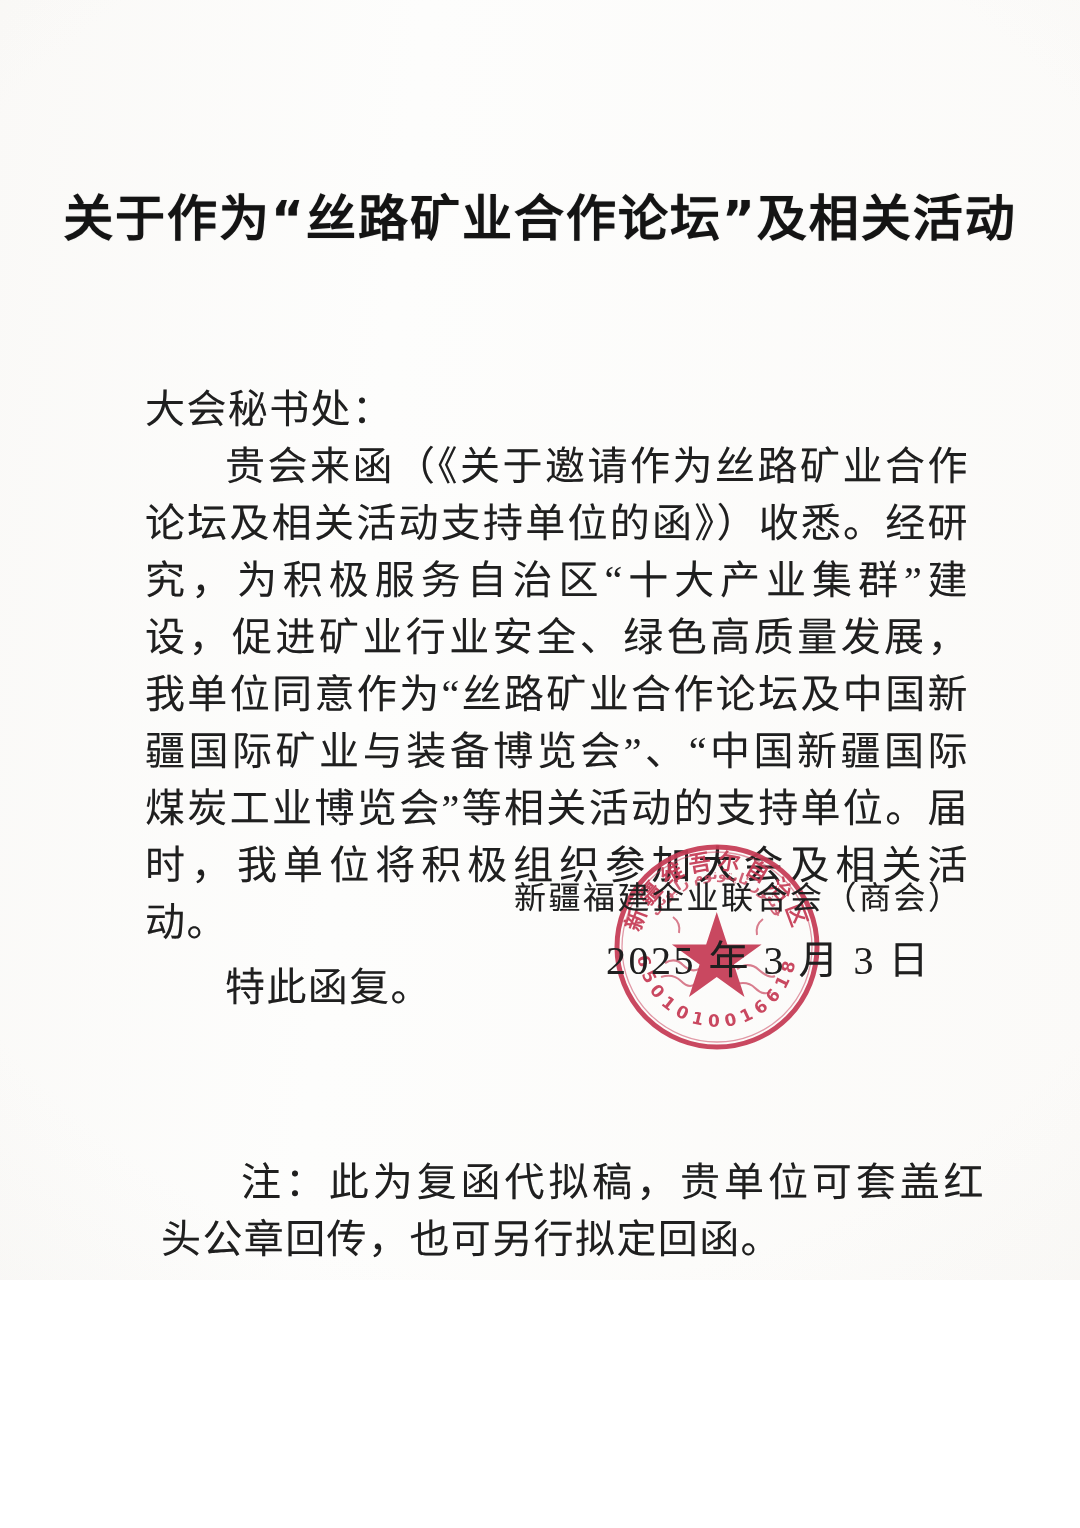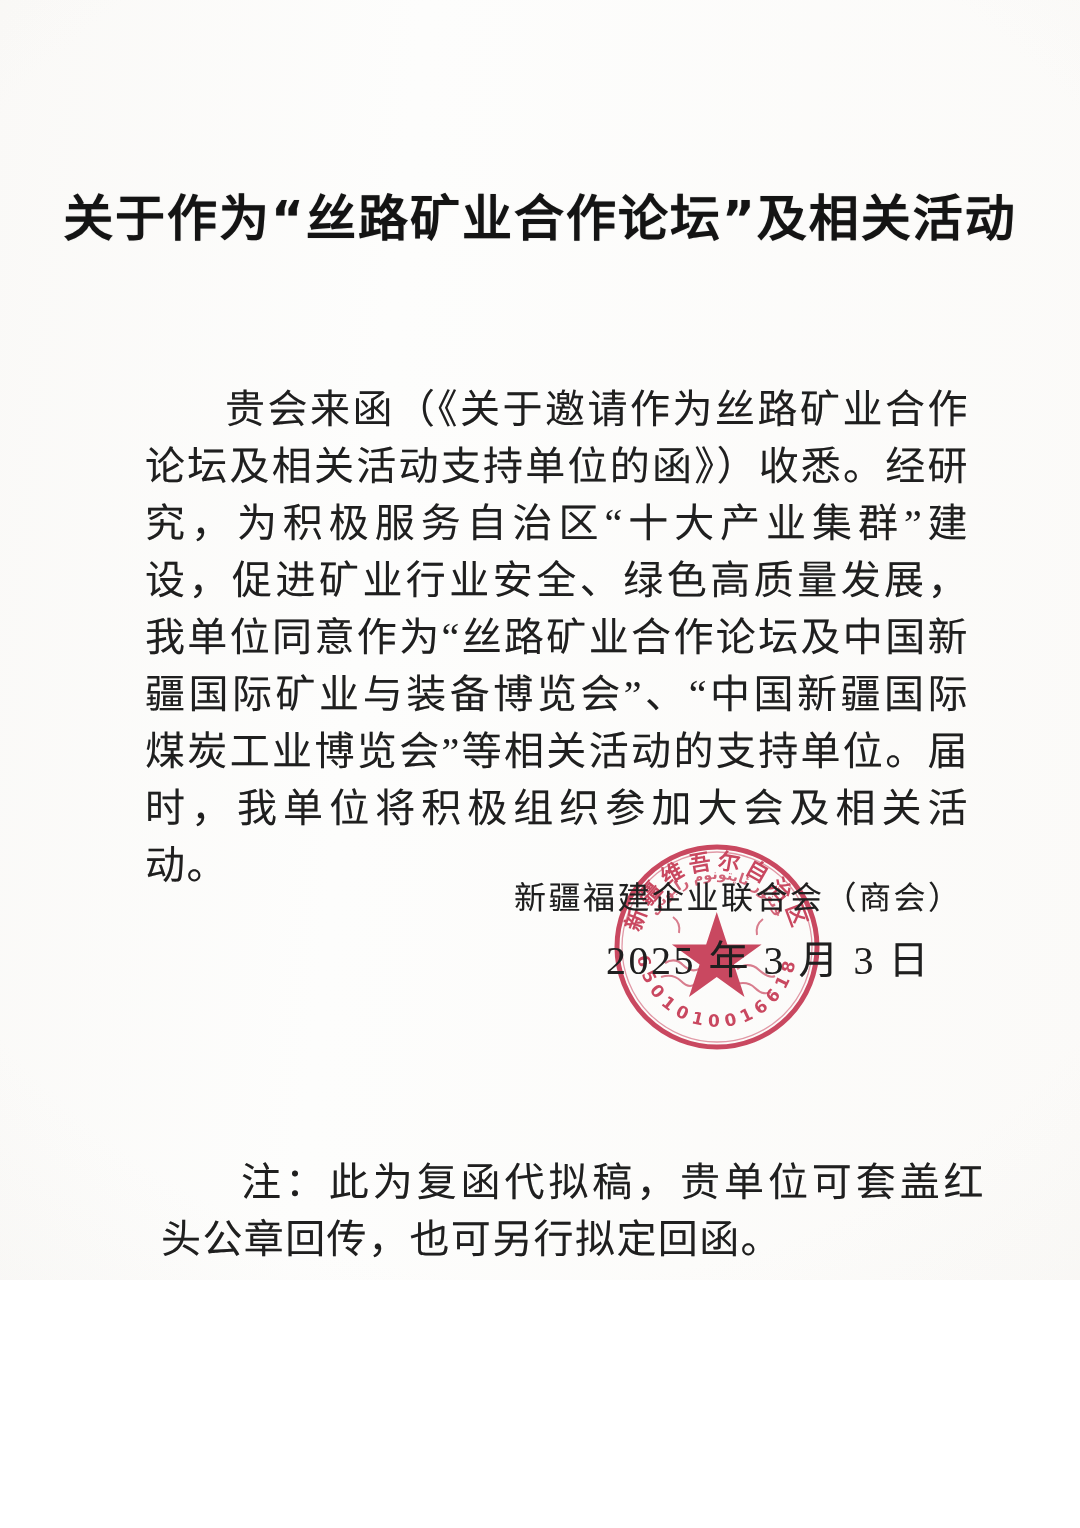--- a/index.html
+++ b/index.html
@@ -140,21 +140,23 @@
 
 <div id="page">
 
   <div id="paper-texture"></div>
 
   <div id="title-block">
     <div class="title-line">关于作为“丝路矿业合作论坛”及相关活动</div>
   </div>
 
   <div id="body-block">
+    <div id="salutation">大会秘书处：</div>
     <p class="para indent">贵会来函（《关于邀请作为丝路矿业合作论坛及相关活动支持单位的函》）收悉。经研究，为积极服务自治区“十大产业集群”建设，促进矿业行业安全、绿色高质量发展，我单位同意作为“丝路矿业合作论坛及中国新疆国际矿业与装备博览会”、“中国新疆国际煤炭工业博览会”等相关活动的支持单位。届时，我单位将积极组织参加大会及相关活动。</p>
+    <p class="para indent" id="closing">特此函复。</p>
   </div>
 
   <div id="sign-block">
 
     <div id="seal">
       <svg viewBox="0 0 208 208" width="208" height="208" aria-hidden="true">
         <defs>
           <path id="arcTop" d="M 26 104 A 78 78 0 0 1 182 104"></path>
           <path id="arcTopInner" d="M 36 104 A 68 68 0 0 1 172 104"></path>
           <path id="arcBottom" d="M 24 104 A 80 80 0 0 0 184 104"></path>

